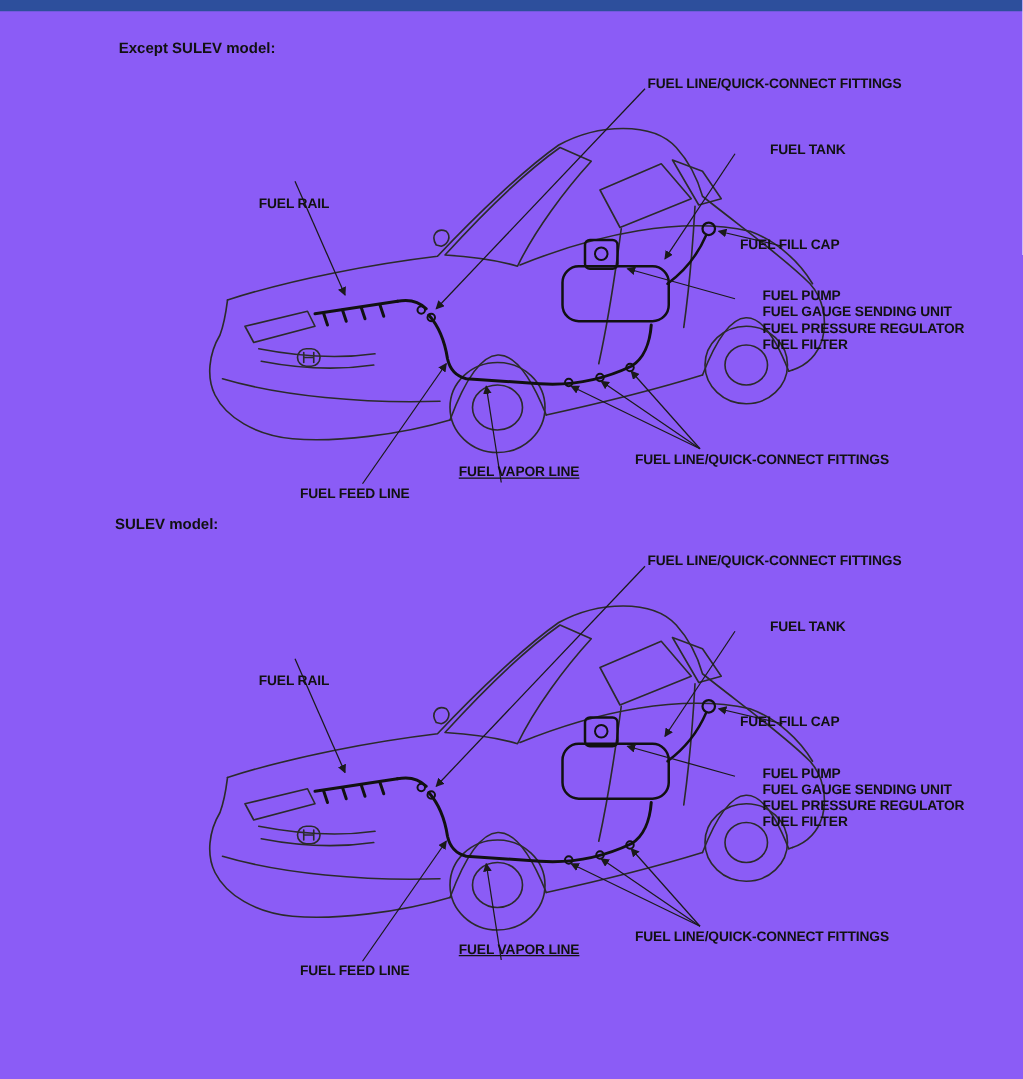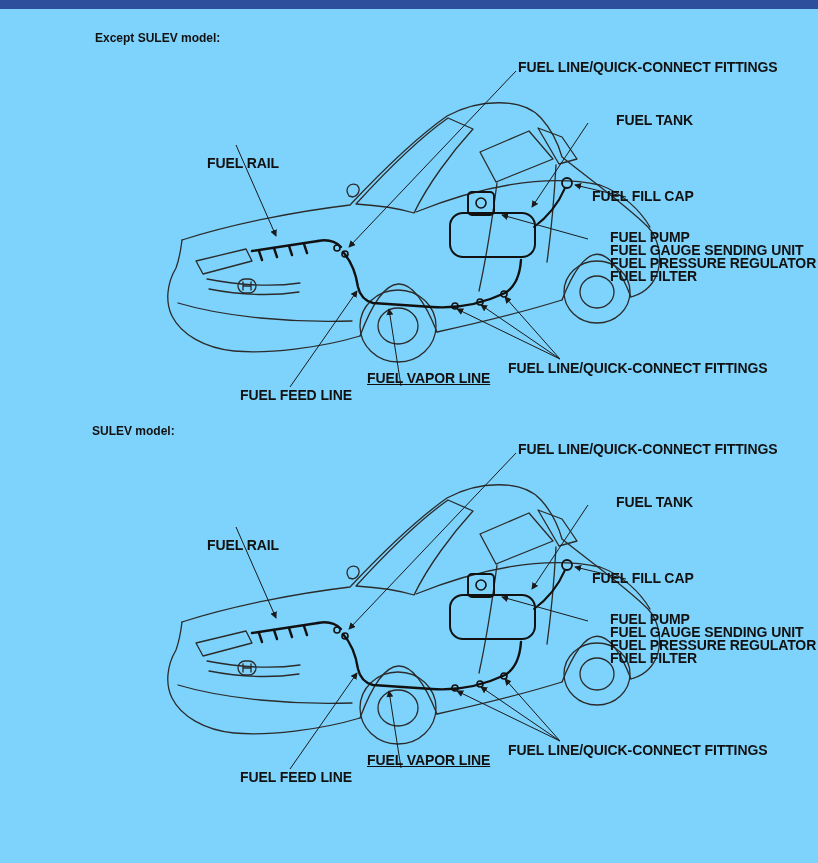--- a/index.html
+++ b/index.html
@@ -1,32 +1,32 @@
 <!DOCTYPE html>
 <html><head>
 <meta charset="utf-8">
 <style>
   html,body{margin:0;padding:0;background:#ffffff;}
   .page{
-    position:relative;width:818px;height:863px;background:#7dd3fc;
+    position:relative;width:818px;height:863px;background:#8b5cf6;
     font-family:"Liberation Sans",sans-serif;color:#1a1a1a;overflow:hidden;
   }
   .top-bar{position:absolute;left:0;top:0;width:818px;height:9px;background:#2d4f9c;}
   .section-heading{
     position:absolute;margin:0;font-size:12px;font-weight:700;color:#111;
     white-space:nowrap;
   }
   #heading-1{left:95px;top:31px;}
-  #heading-2{left:92px;top:412px;margin-top:12px;}
+  #heading-2{left:92px;top:412px;}
   .diagram{position:absolute;left:0;width:818px;height:385px;}
   #diagram-1{top:55px;}
   #diagram-2{top:437px;}
   .art{position:absolute;left:0;top:0;}
   .lbl{
-    position:absolute;font-size:14px;font-weight:700;color:#111;
+    position:absolute;font-size:11px;font-weight:700;color:#111;
     white-space:nowrap;line-height:11px;letter-spacing:-0.1px;
   }
   .lbl-fll-top{left:518px;top:7px;}
   .lbl-tank{left:616px;top:60px;}
   .lbl-rail{left:207px;top:76px;margin-top:27px;}
   .lbl-cap{left:592px;top:136px;}
   .lbl-pump-group{left:590px;top:176px;line-height:13px;margin-left:20px;}
   .lbl-fll-bottom{left:508px;top:308px;}
   .lbl-feed{left:240px;top:335px;}
   .lbl-vapor{left:367px;top:318px;text-decoration:underline;}

